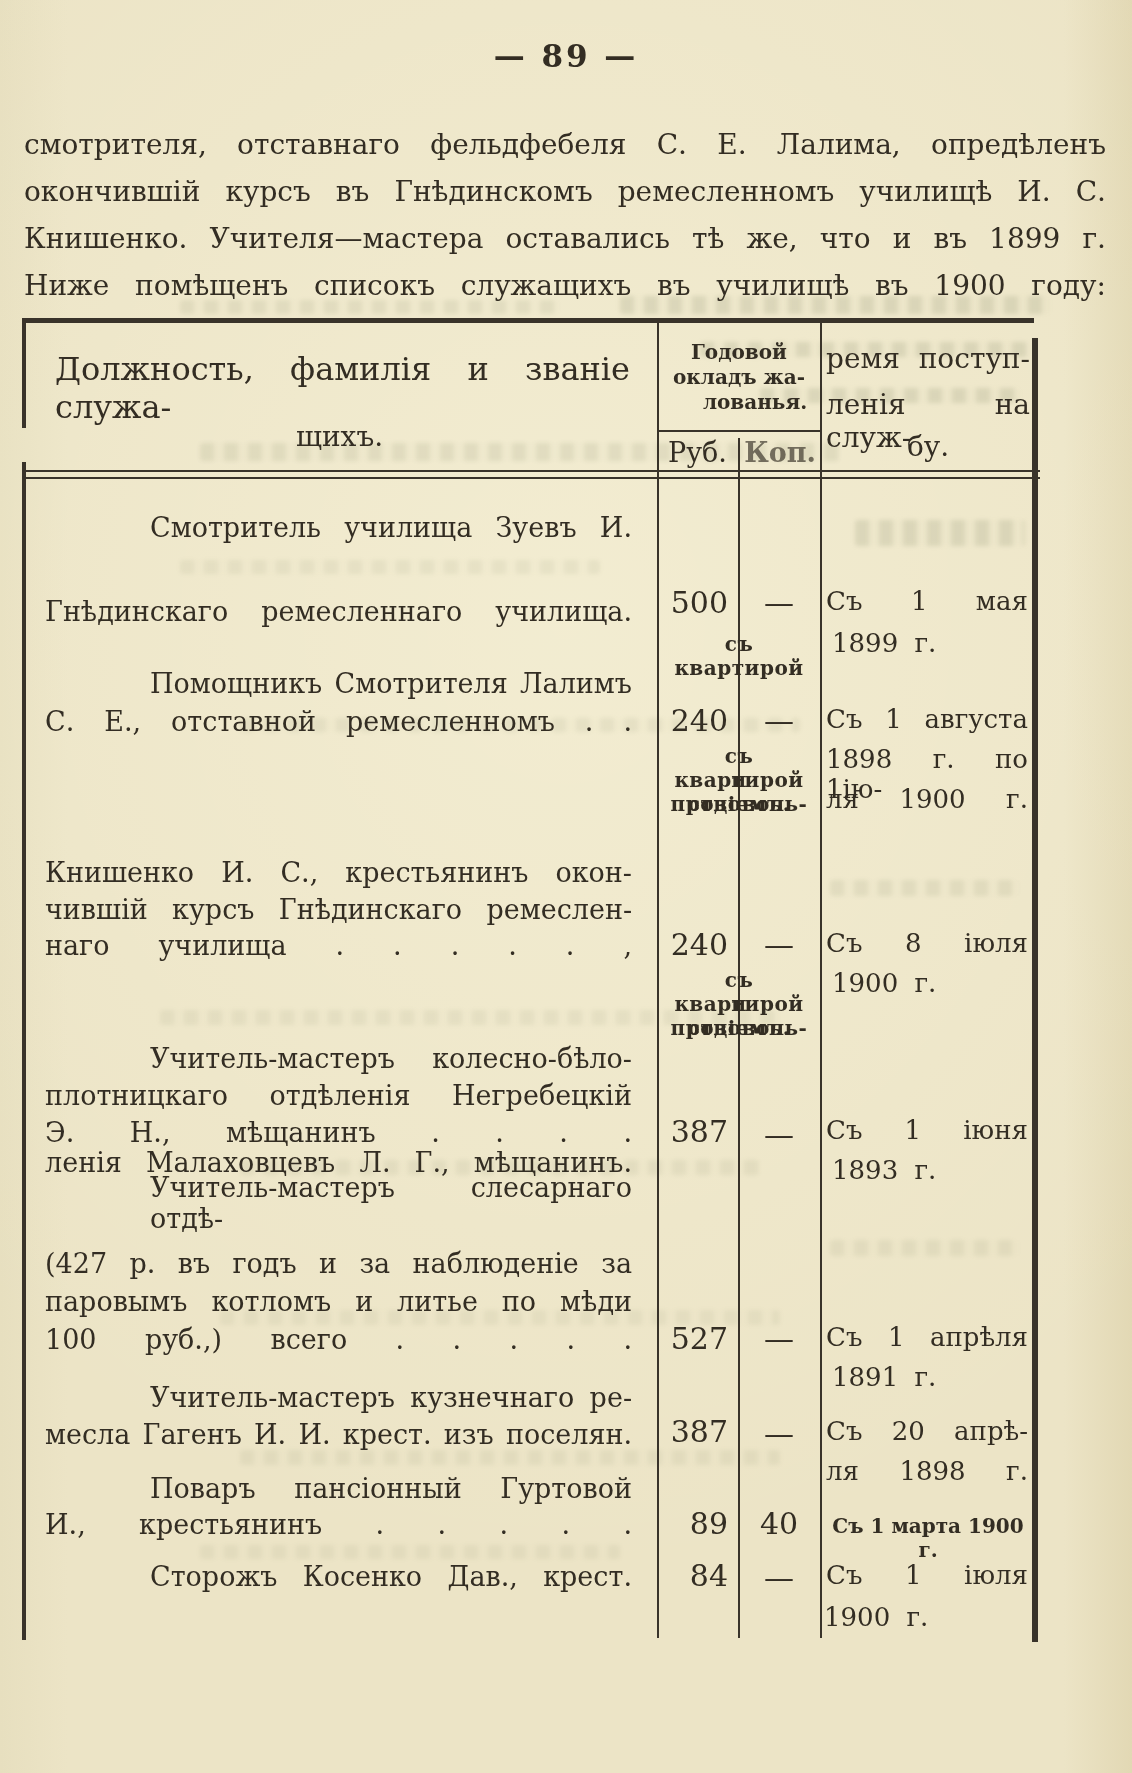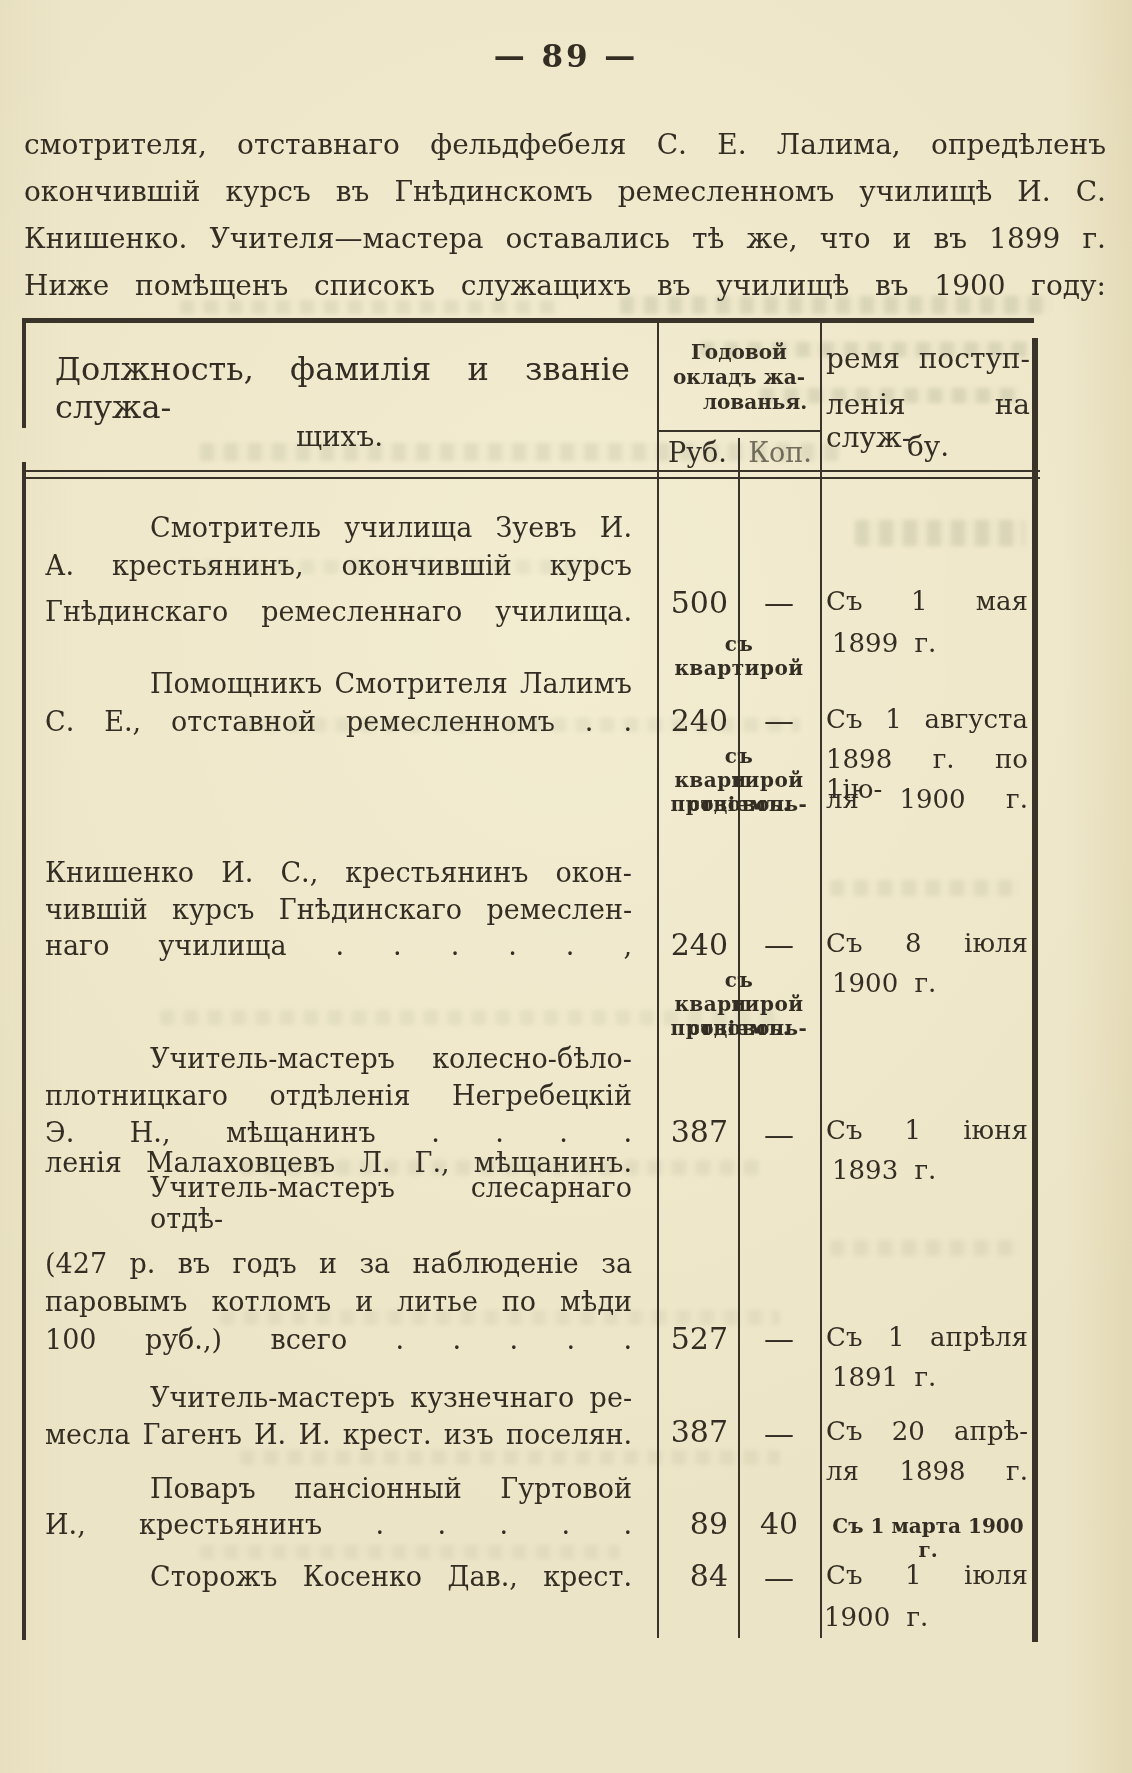--- a/index.html
+++ b/index.html
@@ -111,28 +111,27 @@
   <div class="rule" style="left:22px;top:470px;width:1018px;height:2px;"></div>
   <div class="rule" style="left:22px;top:477px;width:1018px;height:2px;"></div>
 
   <div class="h1a" style="top:350px;">Должность, фамилія и званіе служа-</div>
   <div class="h1b" style="top:420px;">щихъ.</div>
 
   <div class="h2" style="top:340px;">Годовой</div>
   <div class="h2" style="top:365px;">окладъ жа-</div>
   <div class="h2" style="top:390px;margin-left:16px;">лованья.</div>
   <div class="hr2" style="left:657px;top:437px;width:81px;">Руб.</div>
-  <div class="hr2" style="left:740px;top:437px;width:80px;opacity:.65;">Коп.</div>
+  <div class="hr2" style="left:740px;top:437px;width:80px;opacity:.65;font-weight:bold;">Коп.</div>
 
   <div class="h3" style="top:342px;">ремя поступ-</div>
   <div class="h3" style="top:388px;">ленія на служ-</div>
   <div class="h3c" style="top:430px;">бу.</div>
 
   <div class="cli" style="top:512px;">Смотритель училища Зуевъ И.</div>
-  <div class="cl" style="top:550px;">А. крестьянинъ, окончившій курсъ</div>
   <div class="cl" style="top:596px;">Гнѣдинскаго ремесленнаго училища.</div>
   <div class="num" style="top:585px;">500</div>
   <div class="kop" style="top:585px;">—</div>
   <div class="note" style="top:632px;">съ квартирой</div>
   <div class="dl" style="top:586px;">Съ 1 мая</div>
   <div class="dly" style="top:628px;">1899 г.</div>
 
   <div class="cli" style="top:668px;">Помощникъ Смотрителя Лалимъ</div>
   <div class="cl" style="top:706px;">С. Е., отставной ремесленномъ . .</div>
   <div class="num" style="top:703px;">240</div>

